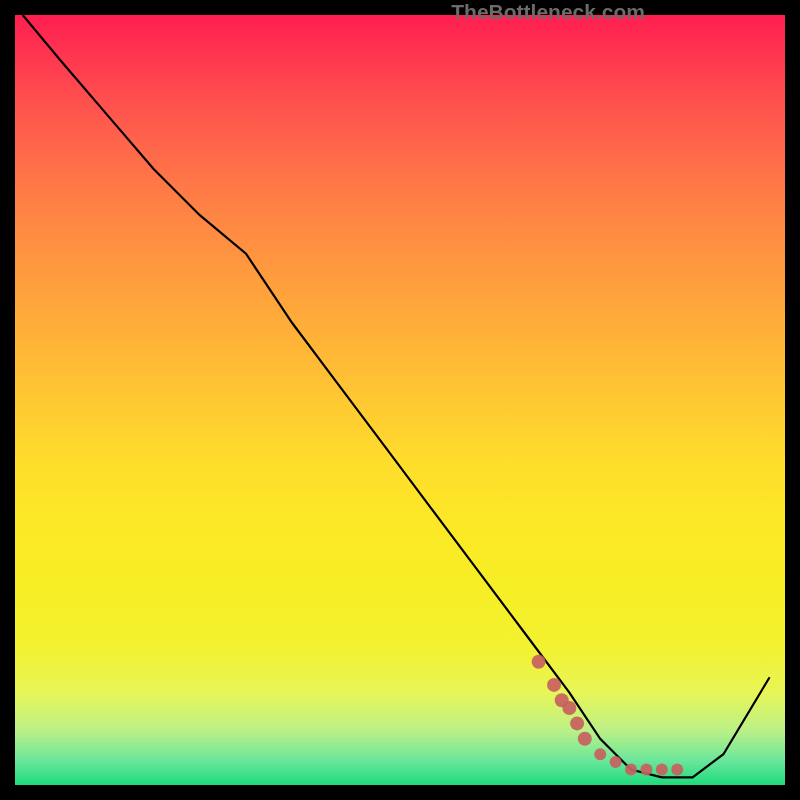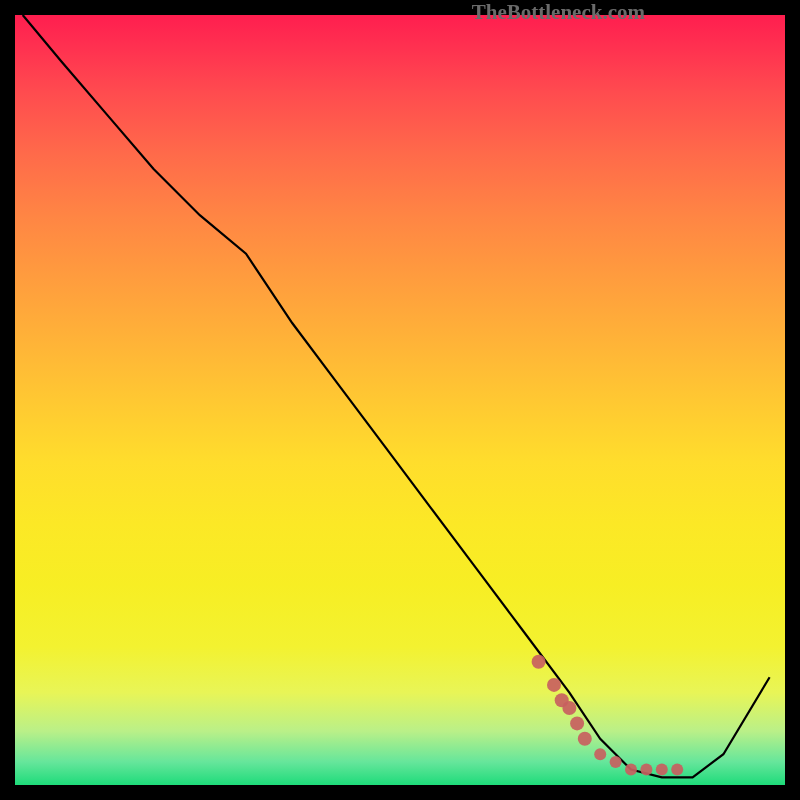--- a/index.html
+++ b/index.html
@@ -7,21 +7,20 @@
     padding: 0;
     width: 800px;
     height: 800px;
     background: #000;
     font-family: Arial, sans-serif;
   }
   .chart-container {
     position: relative;
     width: 661px;
     height: 800px;
-    font-family: Liberation Serif, serif;
   }
   .plot-area {
     position: absolute;
     left: 15px;
     top: 15px;
     width: 770px;
     height: 770px;
     background: linear-gradient(to bottom,
       #ff1e4f 0%,
       #ff3050 4%,

